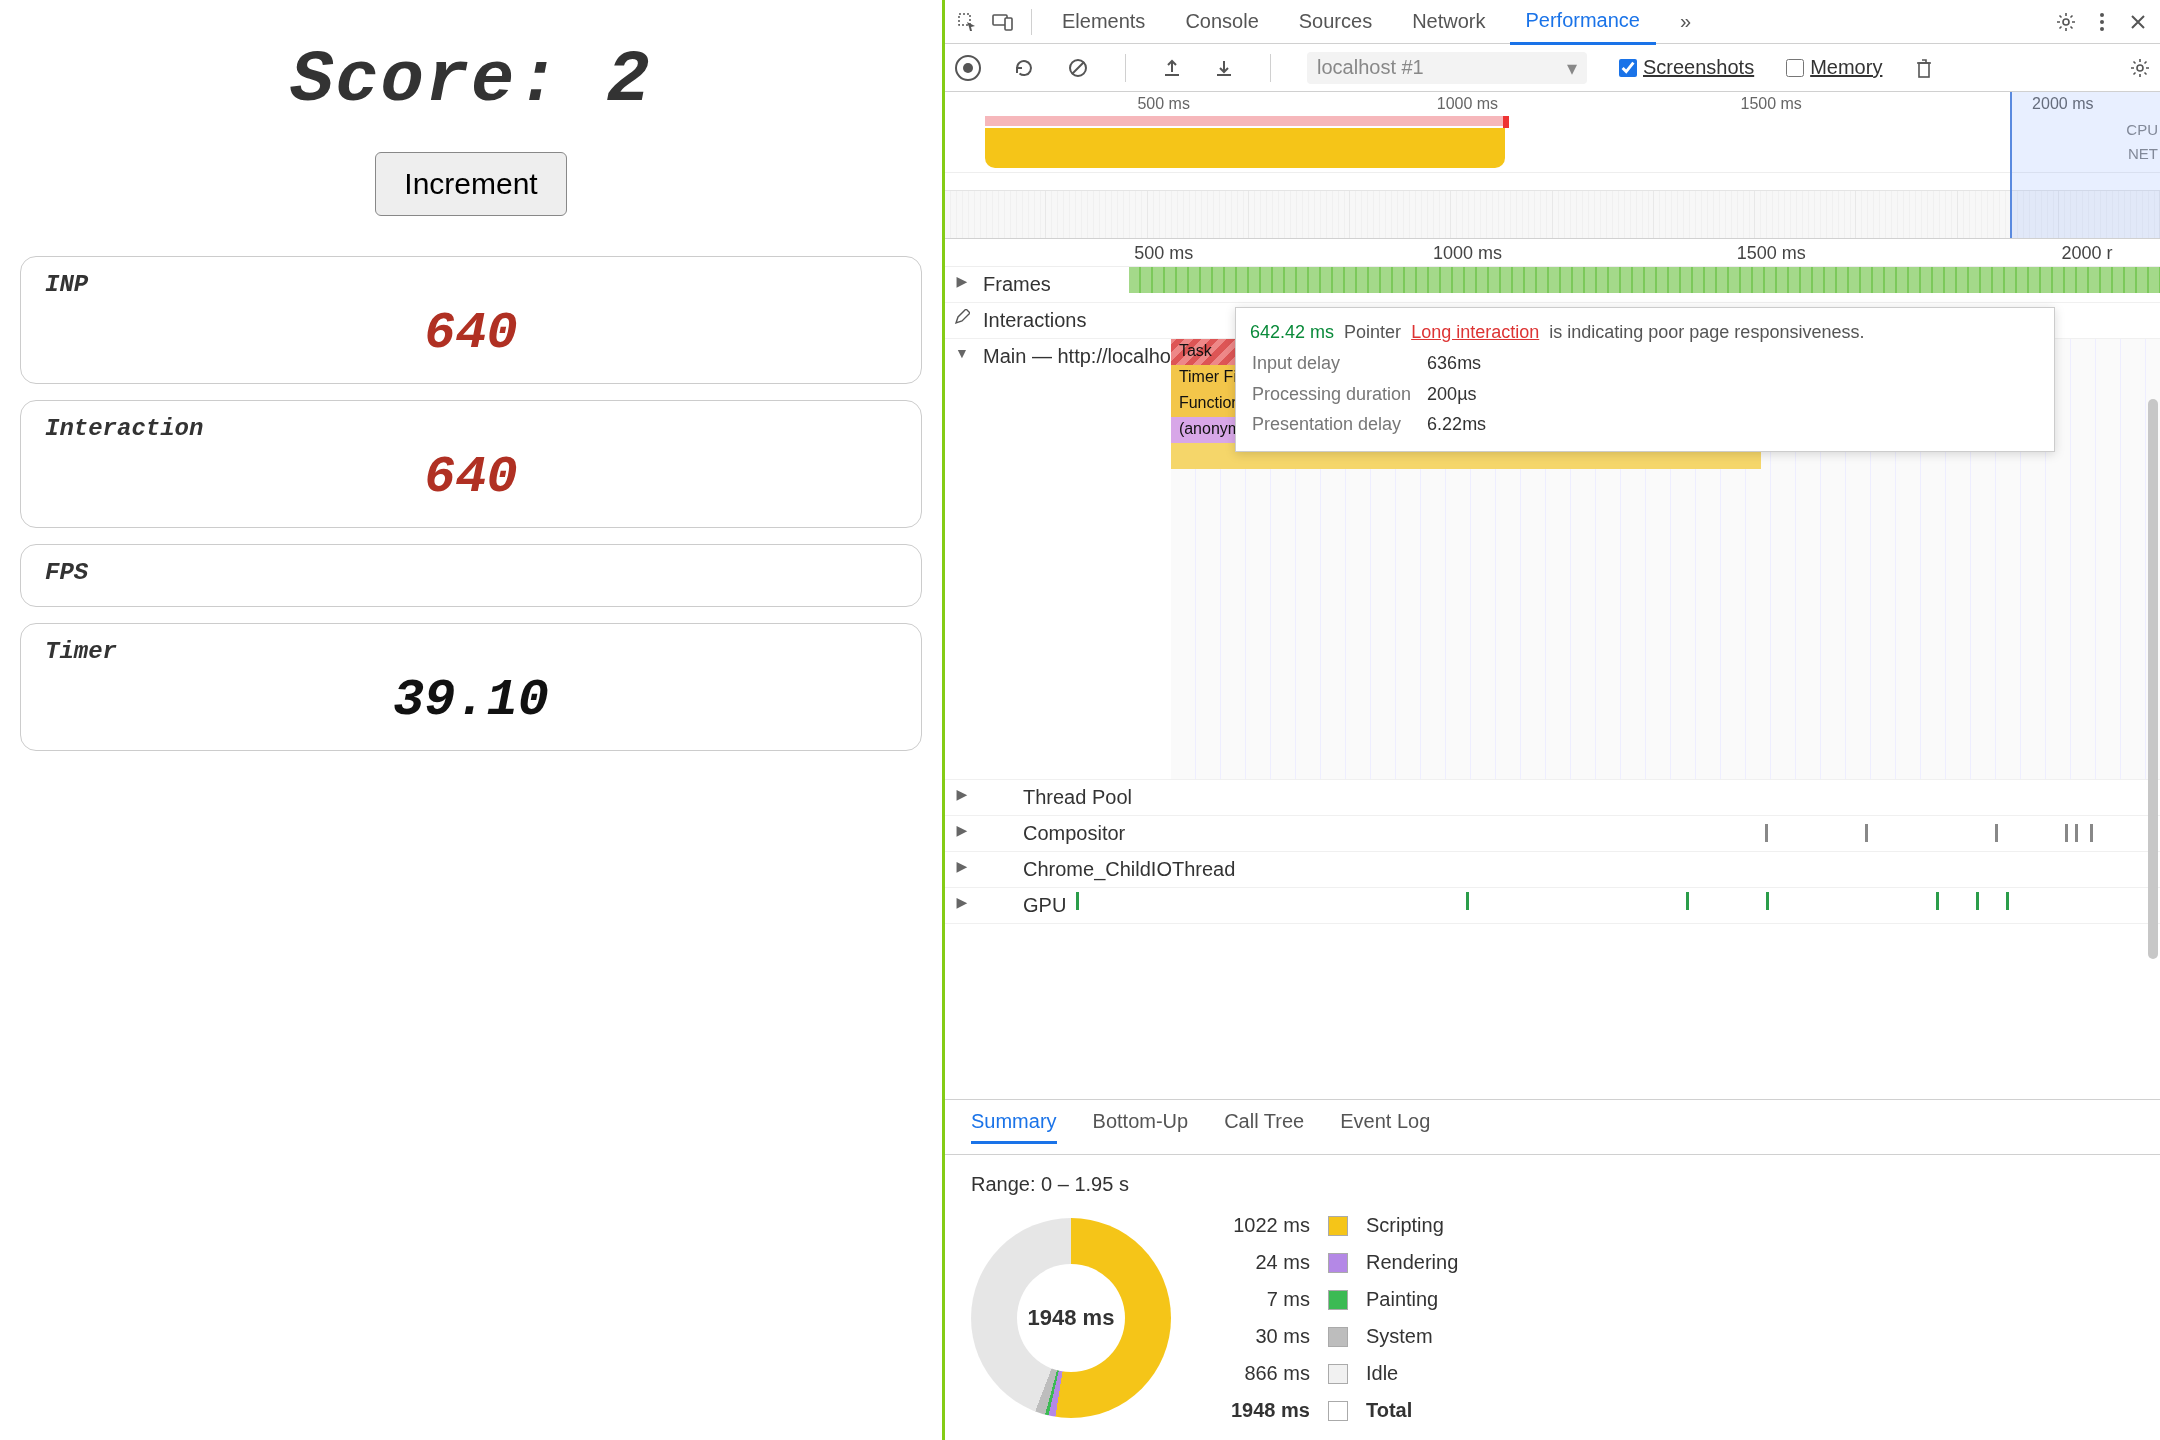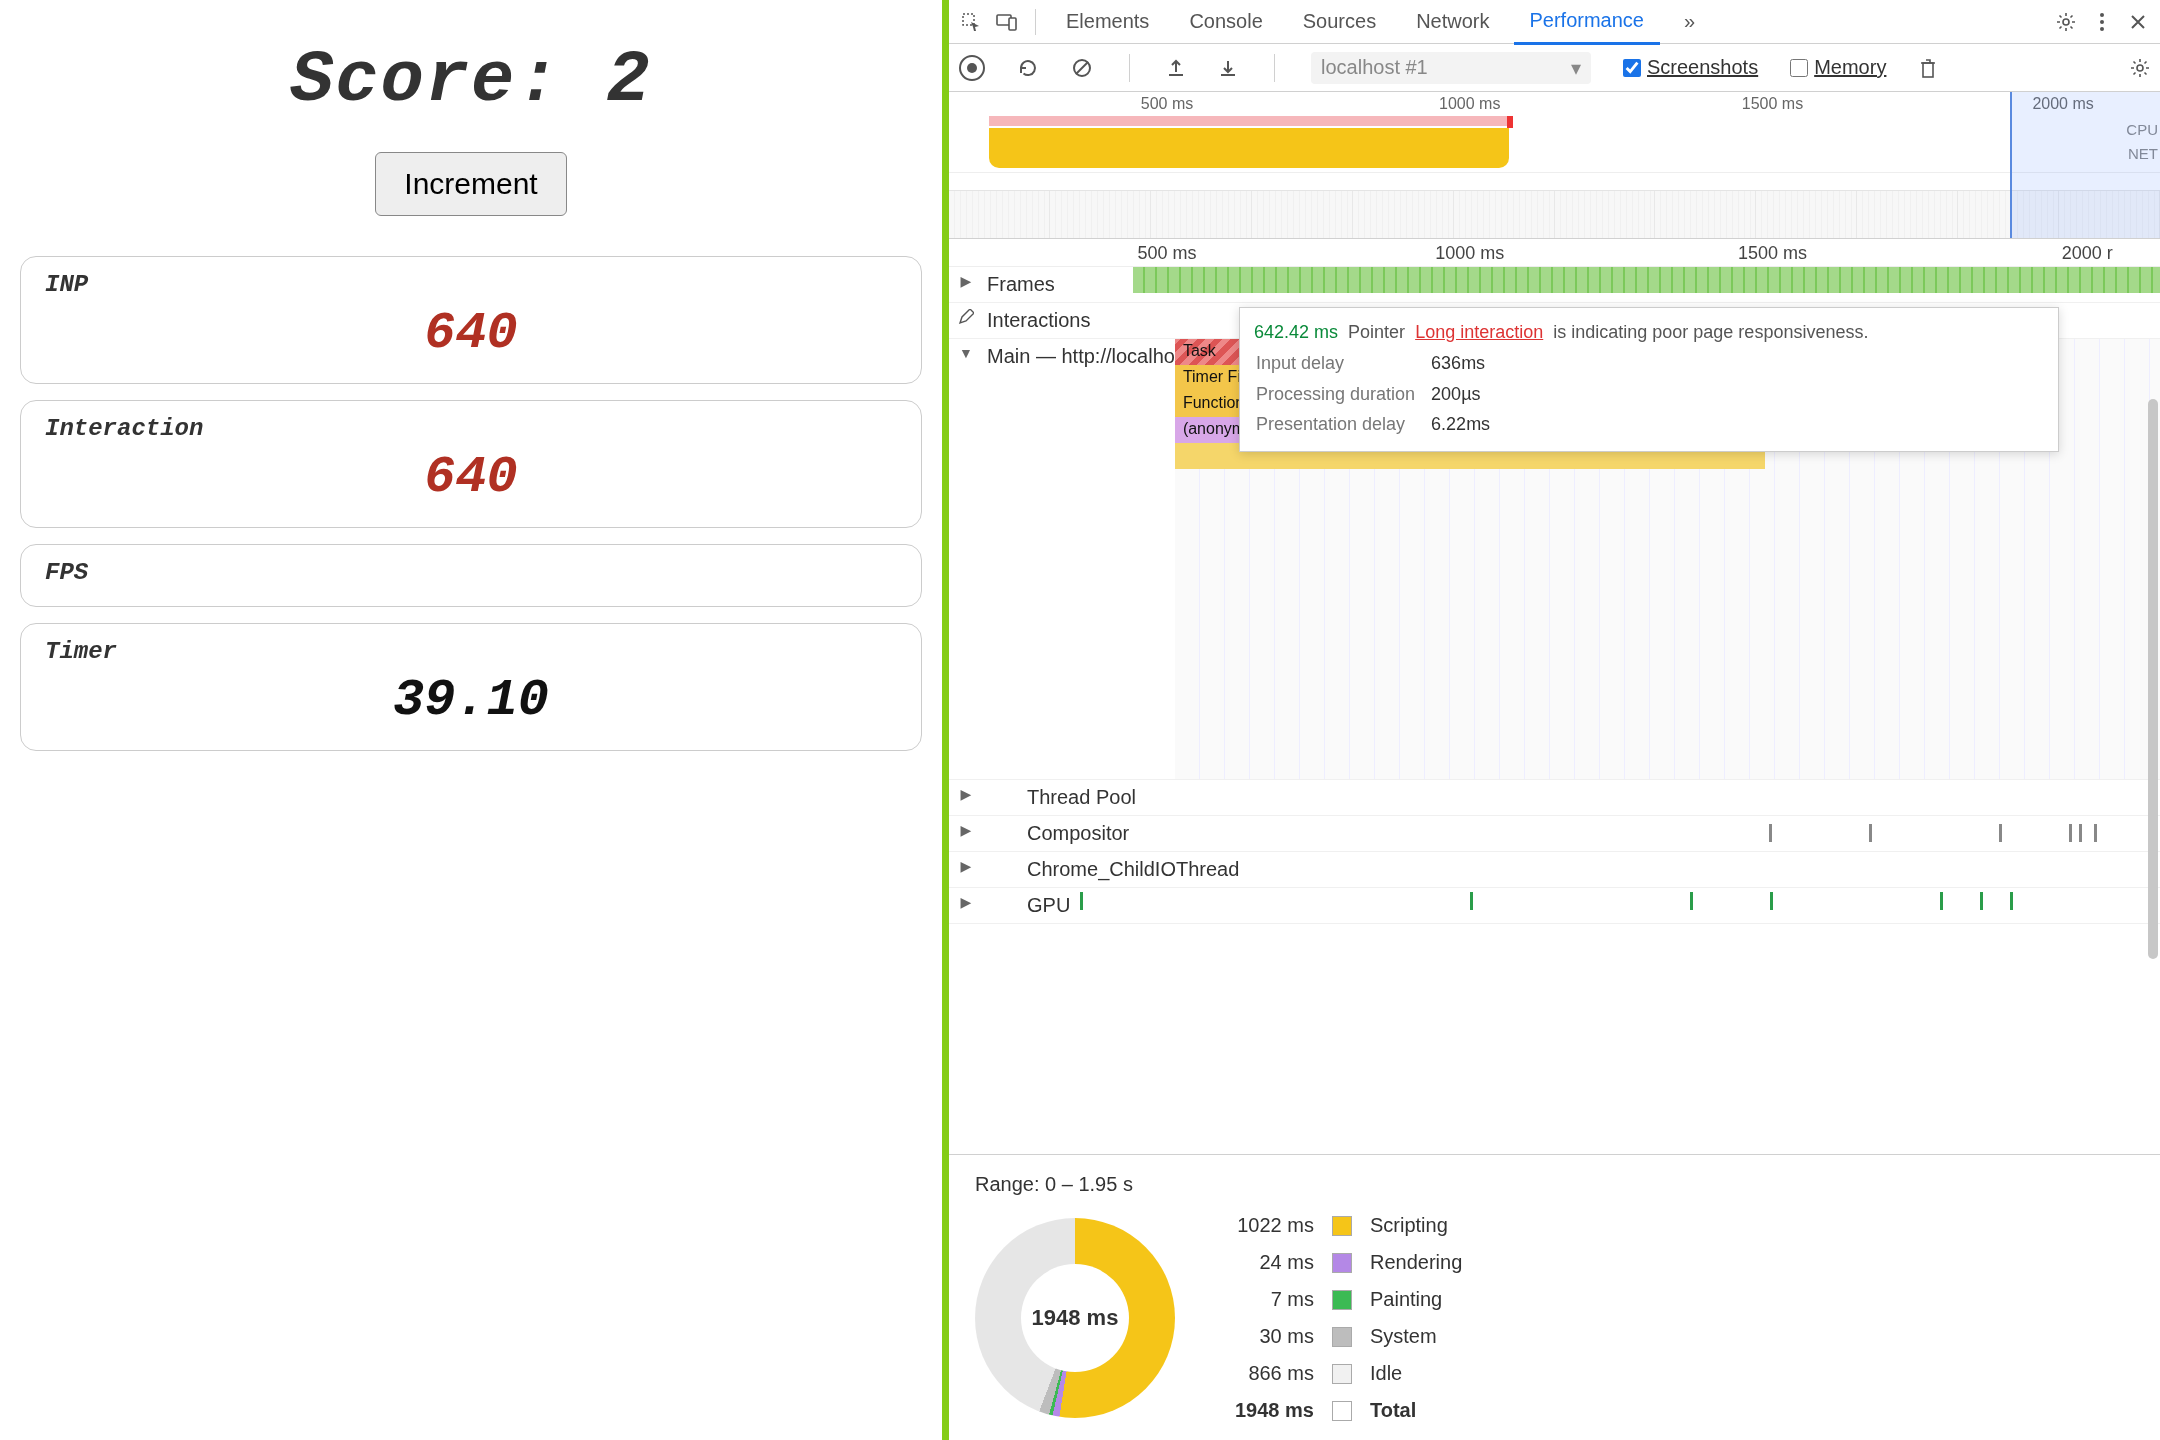--- a/index.html
+++ b/index.html
@@ -66,21 +66,21 @@
   font-size: 52px;
   margin-top: 6px;
 }
 .value-red { color: #b03023; }
 .value-green { color: #117a26; }
 .value-black { color: #111; }
 
 
 .devtools {
   flex: 1;
-  border-left: 7px solid #84cc16;
+  border-left: 3px solid #84cc16;
   display: flex;
   flex-direction: column;
   font-size: 20px;
   color: #333;
   position: relative;
 }
 
 
 .tabbar {
   display: flex;
@@ -579,20 +579,26 @@
             <i style="left:870px"></i>
             <i style="left:910px"></i>
             <i style="left:940px"></i>
         </div>
       </div>
     </div>
 
     <div class="vscroll-stub"></div>
   </div>
 
+  <div class="summary-tabs">
+    <div class="stab active">Summary</div>
+    <div class="stab">Bottom-Up</div>
+    <div class="stab">Call Tree</div>
+    <div class="stab">Event Log</div>
+  </div>
 
   <div class="summary-body">
     <div class="range-line">Range: 0 – 1.95 s</div>
     <div class="summary-flex">
       <div class="donut">
         <div class="donut-label">1948 ms</div>
       </div>
       <div class="legend">
         <div class="ms">1022 ms</div>
           <div class="sw" style="background:#f5c518"></div>

